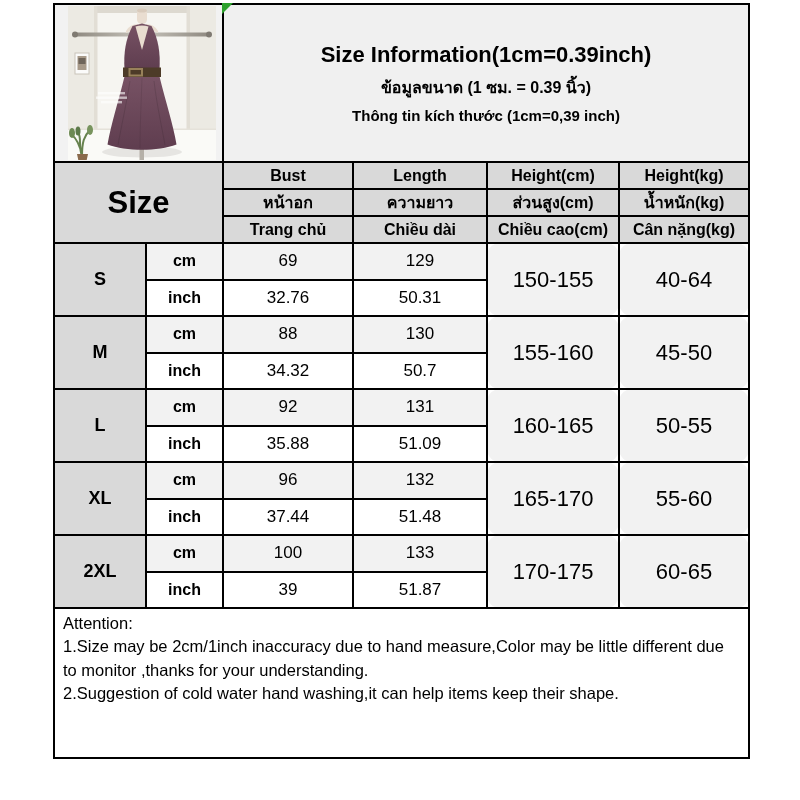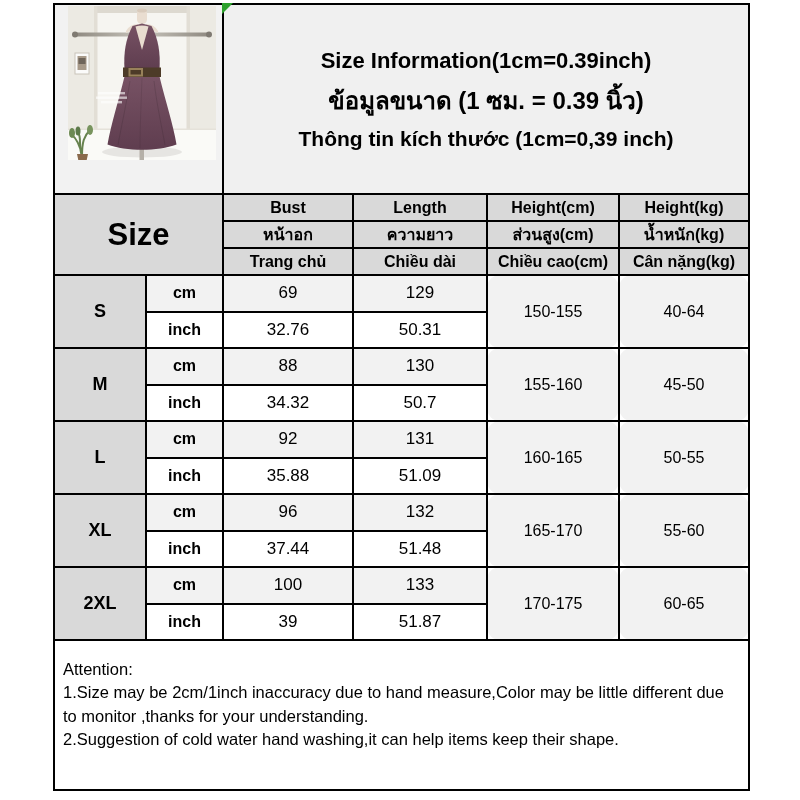--- a/index.html
+++ b/index.html
@@ -8,42 +8,42 @@
   }
   *{box-sizing:border-box; margin:0; padding:0;}
   html,body{width:800px; height:800px; background:#ffffff; overflow:hidden;
     font-family:"Liberation Sans","DejaVu Sans",sans-serif; color:#000;}
   .sheet{position:absolute; left:53px; top:3px; width:695px;}
   .flag{position:absolute; left:169px; top:0; width:0; height:0; z-index:5;
     border-top:11px solid var(--flag_green); border-right:11px solid transparent;}
   table{border-collapse:collapse; table-layout:fixed; width:695px;}
   td{border:2px solid var(--border); text-align:center; vertical-align:middle;
      padding:0; overflow:hidden;}
-  tr.rt{height:190px;margin-left:20px;}
+  tr.rt{height:158px;margin-left:20px;}
   tr.rh{height:27px;}
   tr.rd{height:36.5px;}
   tr.ra{height:150px;}
   .imgcell{background:var(--stripe_bg); position:relative;}
   .photo{position:absolute; left:13px; top:1px; width:148px; height:154px; background:#eceae3;}
   .titlecell{background:var(--title_bg);}
   .titlewrap{display:flex; flex-direction:column; align-items:center; justify-content:center;
      height:100%; gap:7px;}
   .t1{font-size:22px; font-weight:bold;}
-  .t2{font-size:24px; font-weight:bold;}
-  .t3{font-size:21px; font-weight:bold;}
+  .t2{font-size:16px; font-weight:bold;}
+  .t3{font-size:15px; font-weight:bold;}
   .sizehead{background:var(--header_bg); font-size:31px; font-weight:bold;}
   .hd{background:var(--header_bg); font-size:16px; font-weight:bold;}
   .sizelbl{background:var(--header_bg); font-size:18px; font-weight:bold;}
   .unit{font-size:16px; font-weight:bold;}
   .val{font-size:17px;}
-  .range{font-size:16px; background:var(--stripe_bg);border-radius:13px;}
+  .range{font-size:22px; background:var(--stripe_bg);border-radius:13px;}
   .cmrow{background:var(--stripe_bg);margin-left:10px;}
   .inrow{background:var(--cell_white);margin-top:20px;}
   .attn{background:var(--cell_white); text-align:left; vertical-align:top;
-     padding:17px 8px; font-size:16.5px; line-height:1.42;}
+     padding:3px 8px; font-size:16.5px; line-height:1.42;}
 </style>
 </head>
 <body>
 
 <div class="sheet">
   <div class="flag"></div>
   <table>
     <colgroup>
       <col style="width:92px">
         <col style="width:77px">

